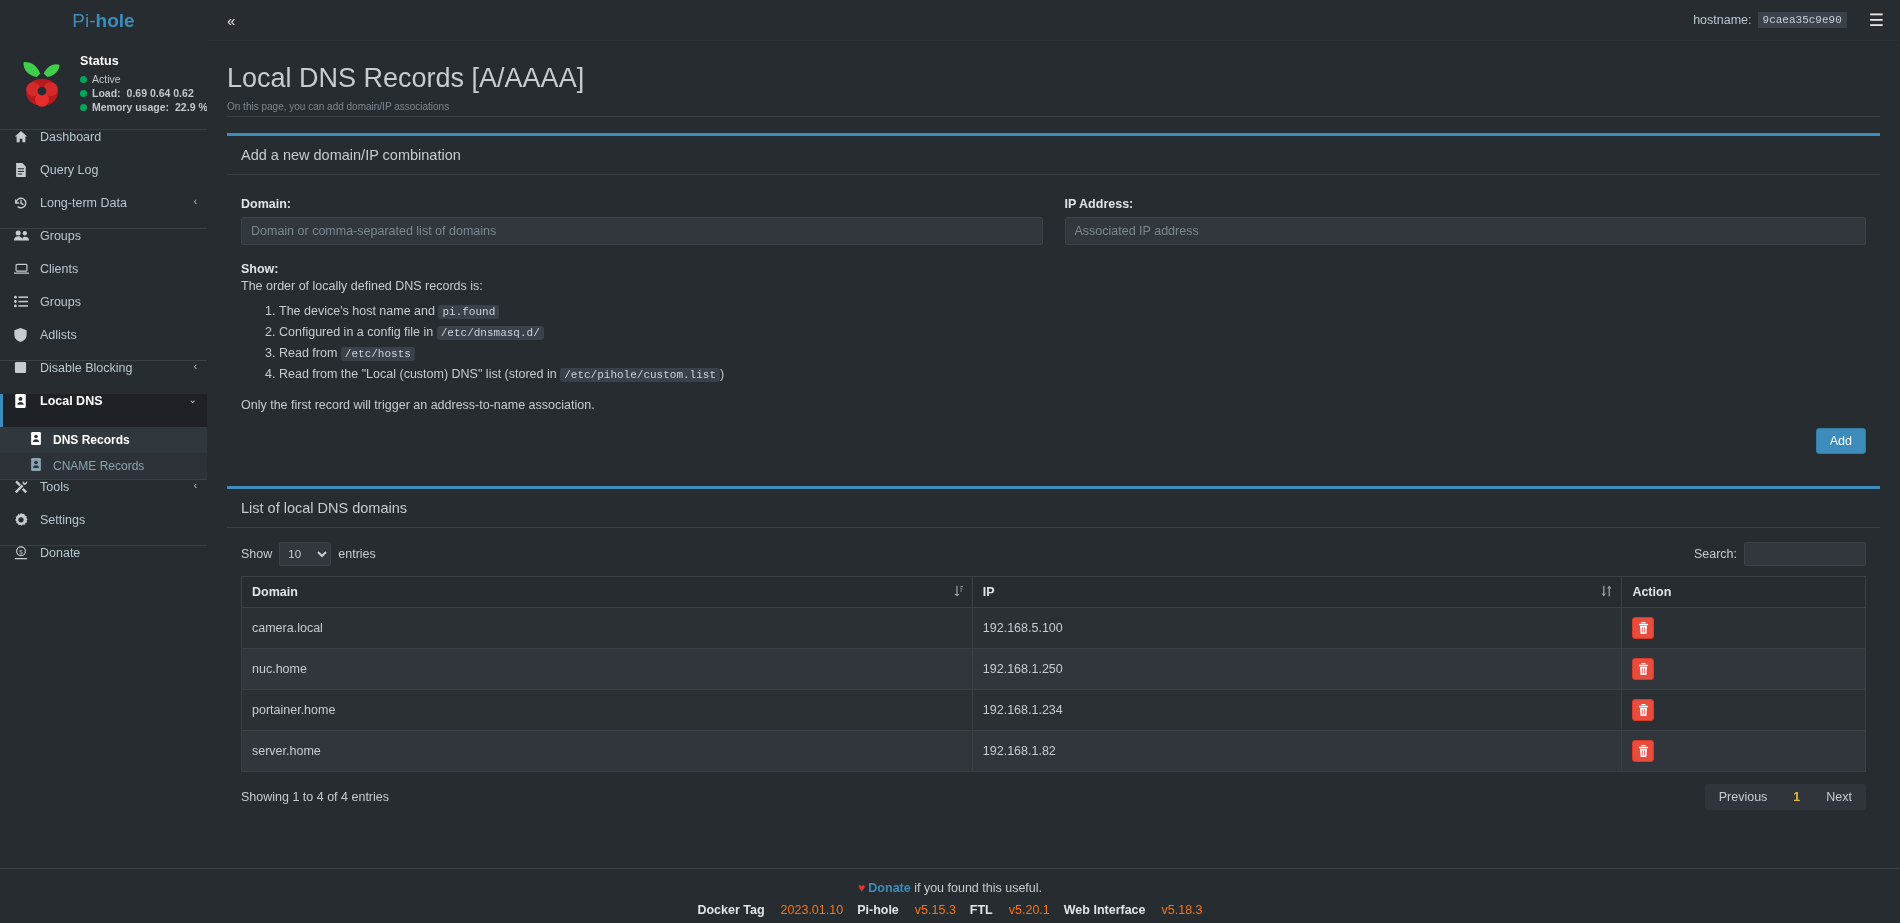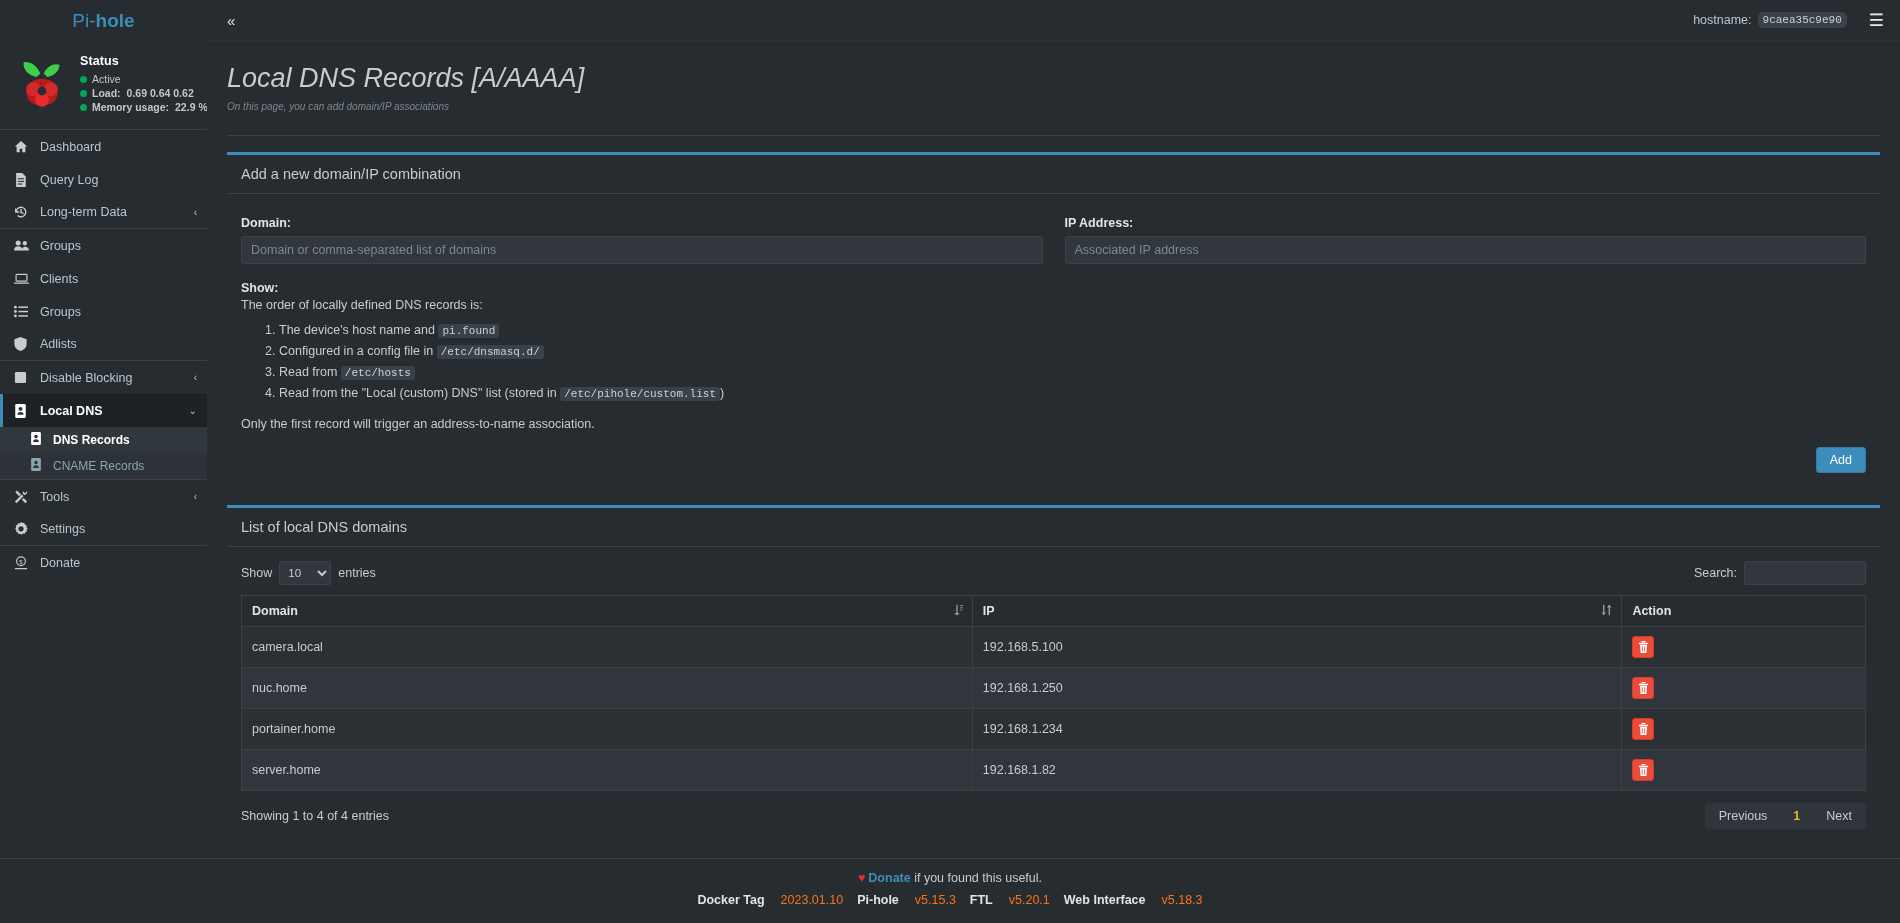--- a/index.html
+++ b/index.html
@@ -50,21 +50,21 @@
   .dot {
     width: 7px; height: 7px; border-radius: 50%;
     background: #00a65a; display: inline-block;
     margin-right: 5px; flex: 0 0 7px;
   }
   .status-line b { font-weight: 700; margin-right: 3px; }
   .status-val { font-weight: 700; margin-left: 3px; }
 
   .nav { list-style: none; }
   .nav-item {
-    display: flex; align-items: center;
+    display: flex; align-items: flex-start;
     height: 33px; padding: 0 10px 0 14px;
     color: #b8c7ce; font-size: 12.5px;
     cursor: pointer; position: relative;
   }
   .nav-item .ic {
     width: 20px; flex: 0 0 20px;
     display: flex; align-items: center; justify-content: flex-start;
     color: #c7ccd1;
   }
   .nav-item .lbl { flex: 1 1 auto; padding-left: 6px; }
@@ -94,27 +94,27 @@
     display: flex; align-items: center; justify-content: space-between;
     padding: 0 16px 0 12px;
     border-bottom: 1px solid #2c3237;
   }
   .collapse-btn { color: #e7e7e7; font-size: 15px; cursor: pointer; padding: 4px 8px; }
   .topbar-right { display: flex; align-items: center; gap: 22px; }
   .hostname { color: #b8c7ce; font-size: 12.5px; display: flex; align-items: center; gap: 6px; }
   .hostname .code {
     background: #3b4148; color: #c9d1d9;
     font-family: "Liberation Mono", monospace;
-    font-size: 11px; padding: 2px 5px; border-radius: 5px;
+    font-size: 11px; padding: 2px 5px; border-radius: 0;
   }
   .hamburger { color: #e7e7e7; font-size: 17px; cursor: pointer; }
 
   .content { flex: 1 1 auto; padding: 16px 20px 0 20px; overflow: hidden; }
 
-  .page-head { padding: 4px 0 23px 0; border-bottom: 1px solid #3b4045; margin-bottom: 16px; font-style: italic; }
+  .page-head { padding: 4px 0 4px 0; border-bottom: 1px solid #3b4045; margin-bottom: 16px; }
   .page-title { font-size: 27px; font-weight: 300; color: #c5ccd2; line-height: 34px; }
   .page-sub { font-size: 10px; color: #7d878f; margin-top: 6px; }
 
   .box { background: #272c30; border-top: 3px solid #3c8dbc; margin-bottom: 18px; }
   .box-header {
     padding: 11px 14px; border-bottom: 1px solid #3b4045;
     color: #c5ccd2; font-size: 14.5px;
   }
   .box-body { padding: 14px; }
 
@@ -189,21 +189,21 @@
   .table-foot { display: flex; justify-content: space-between; align-items: center; margin-top: 12px; }
   .table-info { color: #c5ccd2; font-size: 12.5px; }
   .pager { display: flex; background: #2f353b; border-radius: 3px; overflow: hidden; }
   .pager div {
     padding: 6px 14px; font-size: 12.5px; color: #c5ccd2; cursor: pointer;
   }
   .pager div.num { color: #e3b53d; font-weight: 700; padding: 6px 12px; }
 
   
   .footer {
-    flex: 0 0 auto; text-align: center; padding: 12px 0 16px 0;
+    flex: 0 0 auto; text-align: center; padding: 12px 0 6px 0;
     border-top: 1px solid #3b4045; background: #272c30;
   }
   .footer-line1 { font-size: 12.5px; color: #c5ccd2; }
   .footer-line1 .heart { color: #e03131; margin-right: 3px; }
   .footer-line1 .donate-link { color: #3c8dbc; font-weight: 700; }
   .footer-line2 { font-size: 12.5px; color: #c5ccd2; margin-top: 8px; }
   .footer-line2 span.lbl { font-weight: 700; color: #dfe4e8; }
   .footer-line2 span.ver { color: #f97316; margin-left: 16px; margin-right: 14px; }
   .footer-line2 span.ver.last { margin-right: 0; }
 </style>

